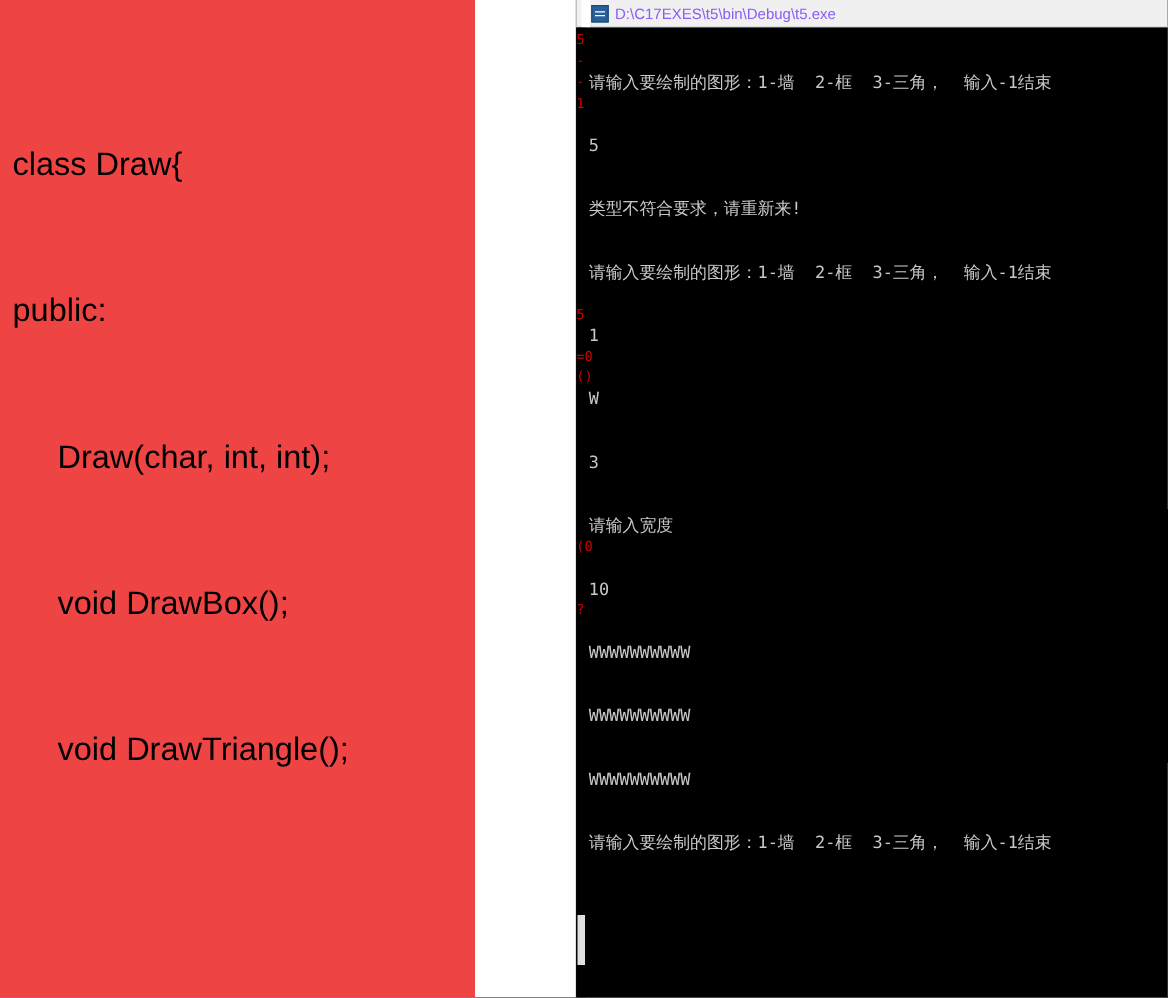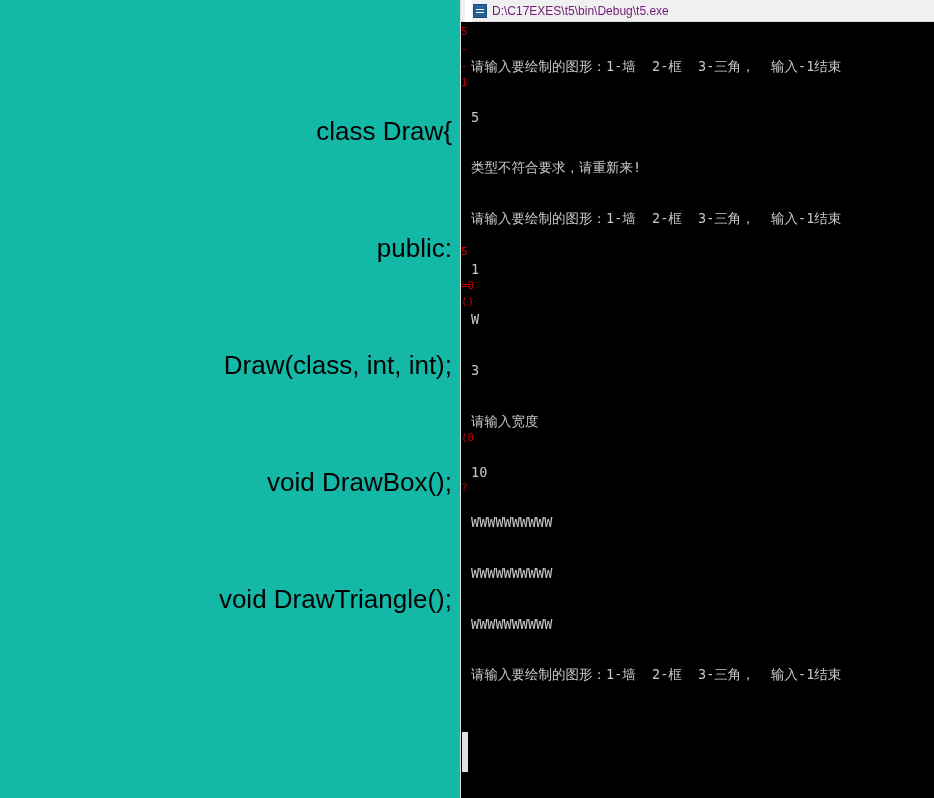--- a/index.html
+++ b/index.html
@@ -17,26 +17,25 @@
     position: relative;
     width: 934px;
     height: 798px;
   }
 
   
   .left-pane {
     position: absolute;
     left: 0;
     top: 0;
-    width: 460px;
-    height: 798px;
-    background: #14b8a6;
+    width: 380px;
+    height: 798px;
+    background: #ef4444;
     box-sizing: border-box;
     padding: 34px 8px 8px 10px;
-    text-align: right;
   }
   .code-block {
     font-family: "Liberation Sans", sans-serif;
     font-size: 26px;
     line-height: 39px;
     color: #000000;
     white-space: pre;
   }
   .code-line {
     white-space: pre;
@@ -86,21 +85,21 @@
     content: "";
     position: absolute;
     left: 2px; top: 4px;
     width: 8px; height: 1px;
     background: #ffffff;
     box-shadow: 0 3px 0 0 #ffffff;
   }
   .title-text {
     font-family: "Liberation Sans", sans-serif;
     font-size: 12px;
-    color: #701a75;
+    color: #8b5cf6;
     white-space: nowrap;
     overflow: hidden;
   }
   .console-body {
     position: absolute;
     left: 0;
     top: 22px;
     width: 474px;
     height: 776px;
     background: #000000;
@@ -145,21 +144,21 @@
 </style>
 </head>
 <body>
 
 <div id="root">
 
   <div class="left-pane">
     <div class="code-block">
       <div class="code-line">class Draw{</div>
       <div class="code-line">public:</div>
-      <div class="code-line indent1">Draw(class, int, int);</div>
+      <div class="code-line indent1">Draw(char, int, int);</div>
       <div class="code-line indent1">void DrawBox();</div>
       <div class="code-line indent1">void DrawTriangle();</div>
       
       
       
       
       
     </div>
 
   </div>

